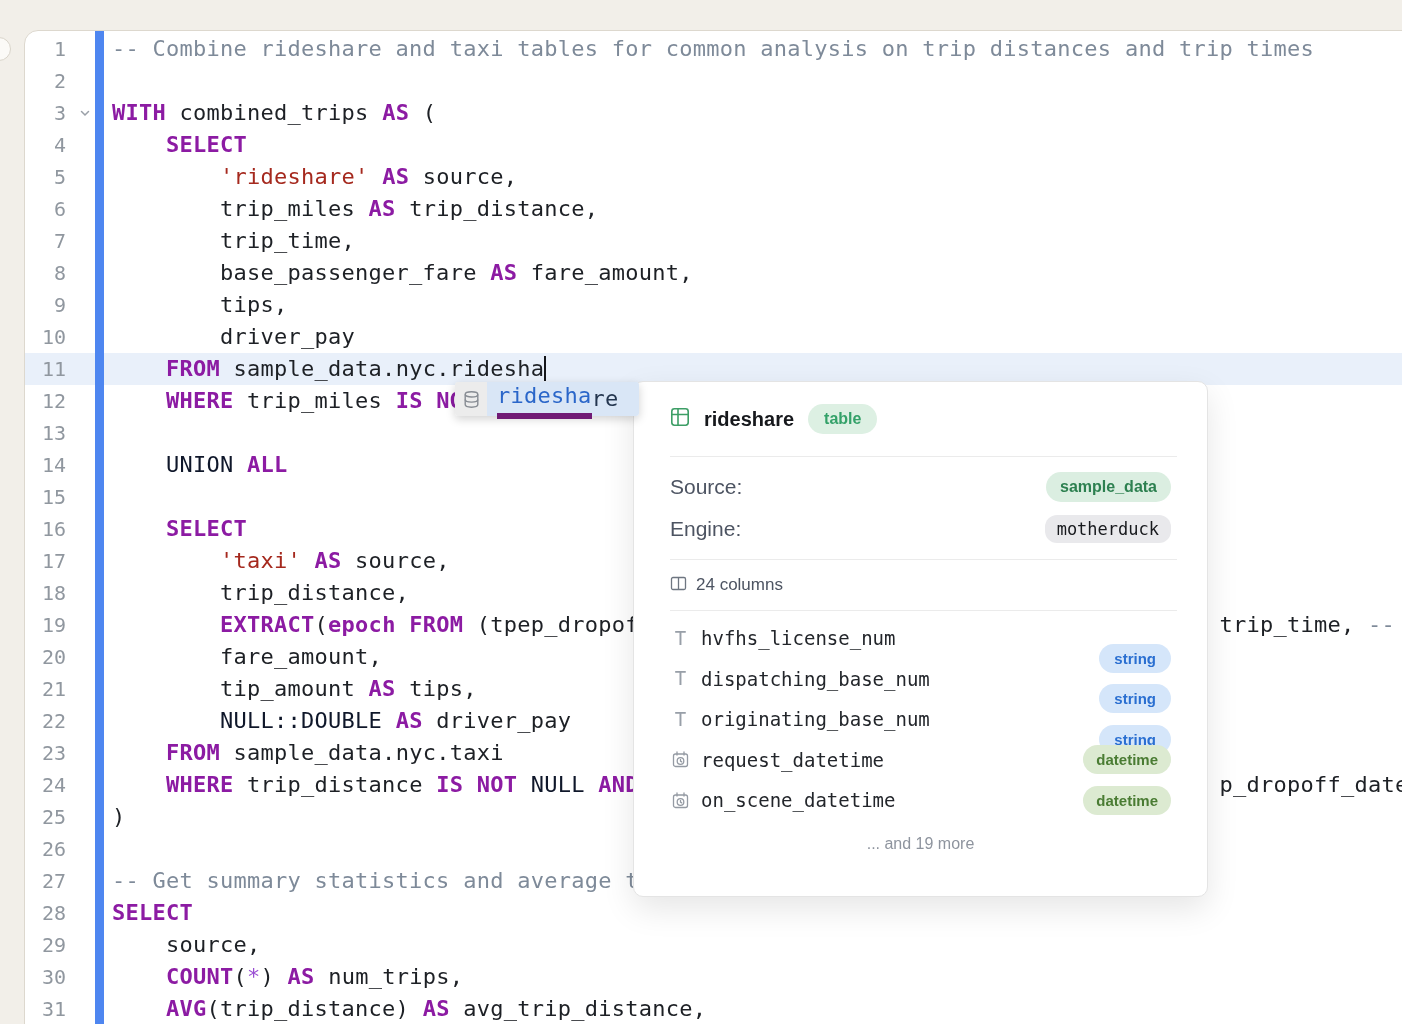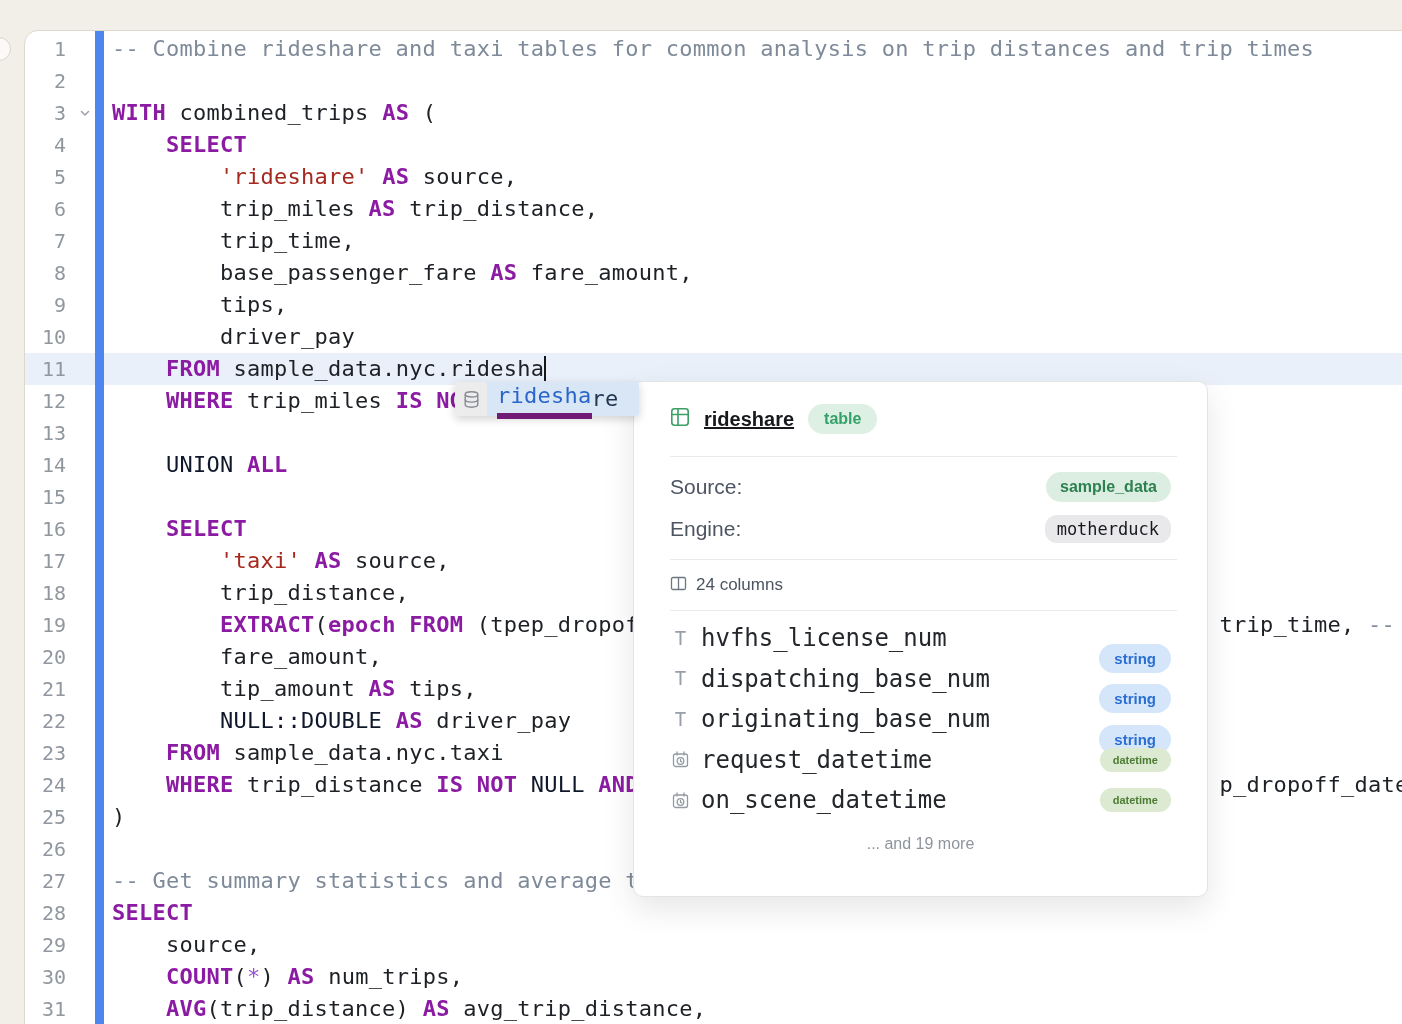--- a/index.html
+++ b/index.html
@@ -67,45 +67,45 @@
   .ac-rest { color:#24364f; }
 
   
   .pop {
     position:absolute; left:633px; top:381px; width:575px; height:516px; z-index:5;
     background:#ffffff; border:1px solid #e4e4e4; border-radius:10px;
     box-shadow:0 12px 32px rgba(0,0,0,.10);
   }
   .pop hr { border:0; border-top:1px solid #ebebeb; margin:0 30px 0 36px; }
   .pop-header { height:74px; display:flex; align-items:center; padding:0 36px; }
-  .pop-title { font-size:20px; font-weight:bold; color:#16181c; margin-left:14px;text-decoration:underline; }
+  .pop-title { font-size:20px; font-weight:bold; color:#16181c; margin-left:14px; }
   .pill { display:inline-flex; align-items:center; border-radius:16px; font-weight:bold; }
   .pill-table { background:#ddf0e3; color:#34a169; font-size:16px; padding:6px 16px; margin-left:14px; }
   .pop-info { padding:9px 36px; }
   .info-row { height:42px; display:flex; align-items:center; justify-content:space-between; }
   .info-label { font-size:21px; color:#4d5462; }
   .pill-green { background:#dbeee1; color:#2d8050; font-size:16px; padding:6px 14px; }
   .pill-mono {
     background:#e9e9ec; color:#17191d; font-weight:normal; border-radius:12px;
     font-family:"DejaVu Sans Mono", monospace; font-size:17px; padding:4px 12px;
   }
   .pop-summary { height:50px; display:flex; align-items:center; padding:0 36px; }
   .pop-summary-text { font-size:17px; color:#4d5462; margin-left:9px; }
   .pop-cols { padding:7px 36px 0 38px; }
   .col-row { height:40.5px; display:flex; align-items:center; }
   .col-icon { width:17px; display:flex; align-items:center; justify-content:center; }
   .ticon {
     font-family:"DejaVu Sans Mono", monospace; font-size:19px; color:#989fa8; line-height:1;
   }
   .col-name {
-    font-family:"DejaVu Sans Mono", monospace; font-size:24px; color:#23262b;
+    font-family:"DejaVu Sans Mono", monospace; font-size:19px; color:#23262b;
     margin-left:12px; flex:1;
   }
   .pill-blue { background:#d5e6fa; color:#2a6fd1; font-size:15px; padding:6px 15px;margin-top:40px; }
-  .pill-olive { background:#dcead1; color:#4a7c33; font-size:11px; padding:6px 13px; }
+  .pill-olive { background:#dcead1; color:#4a7c33; font-size:15px; padding:6px 13px; }
   .pop-more { height:42px; display:flex; align-items:center; justify-content:center; margin-top:2px; }
   .pop-more span { font-size:16px; color:#8e949e; }
 </style>
 </head>
 <body>
 
 <div class="panel">
   <div class="code-area">
     <div class="code-lines">
         <div class="line"><span class="num">1</span><span class="code"><span class="tk-cm">-- Combine rideshare and taxi tables for common analysis on trip distances and trip times</span></span></div>

